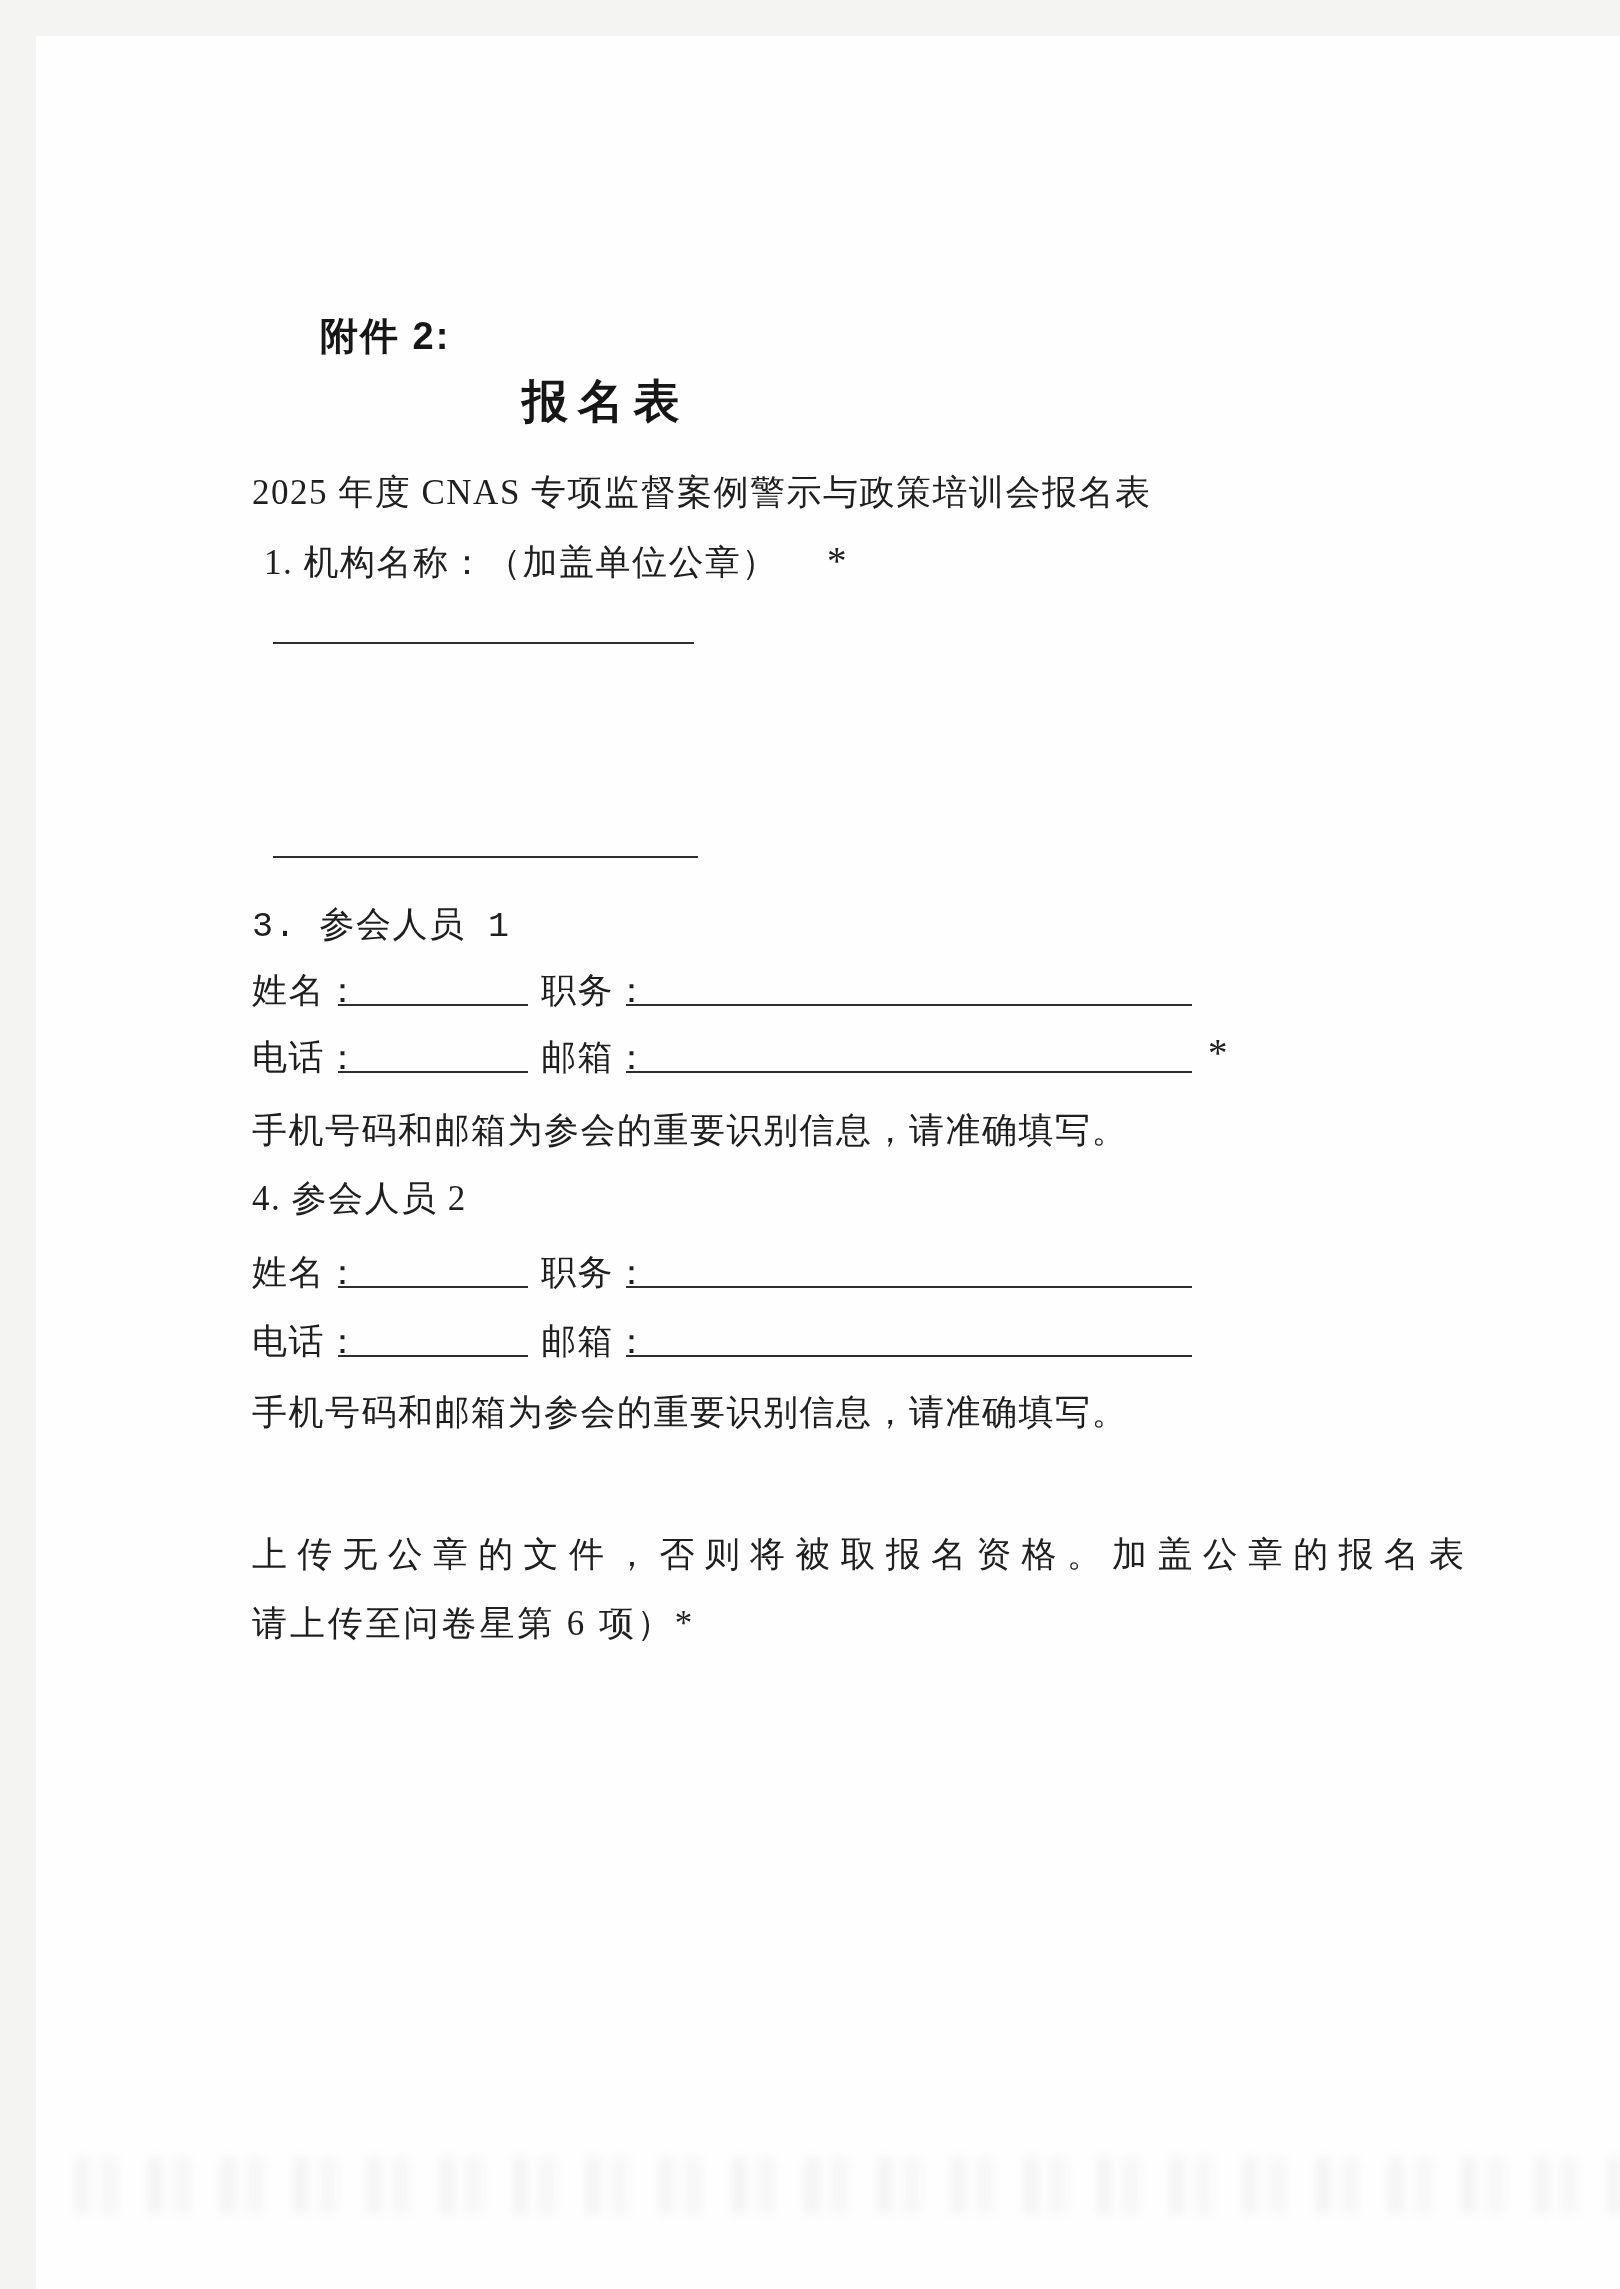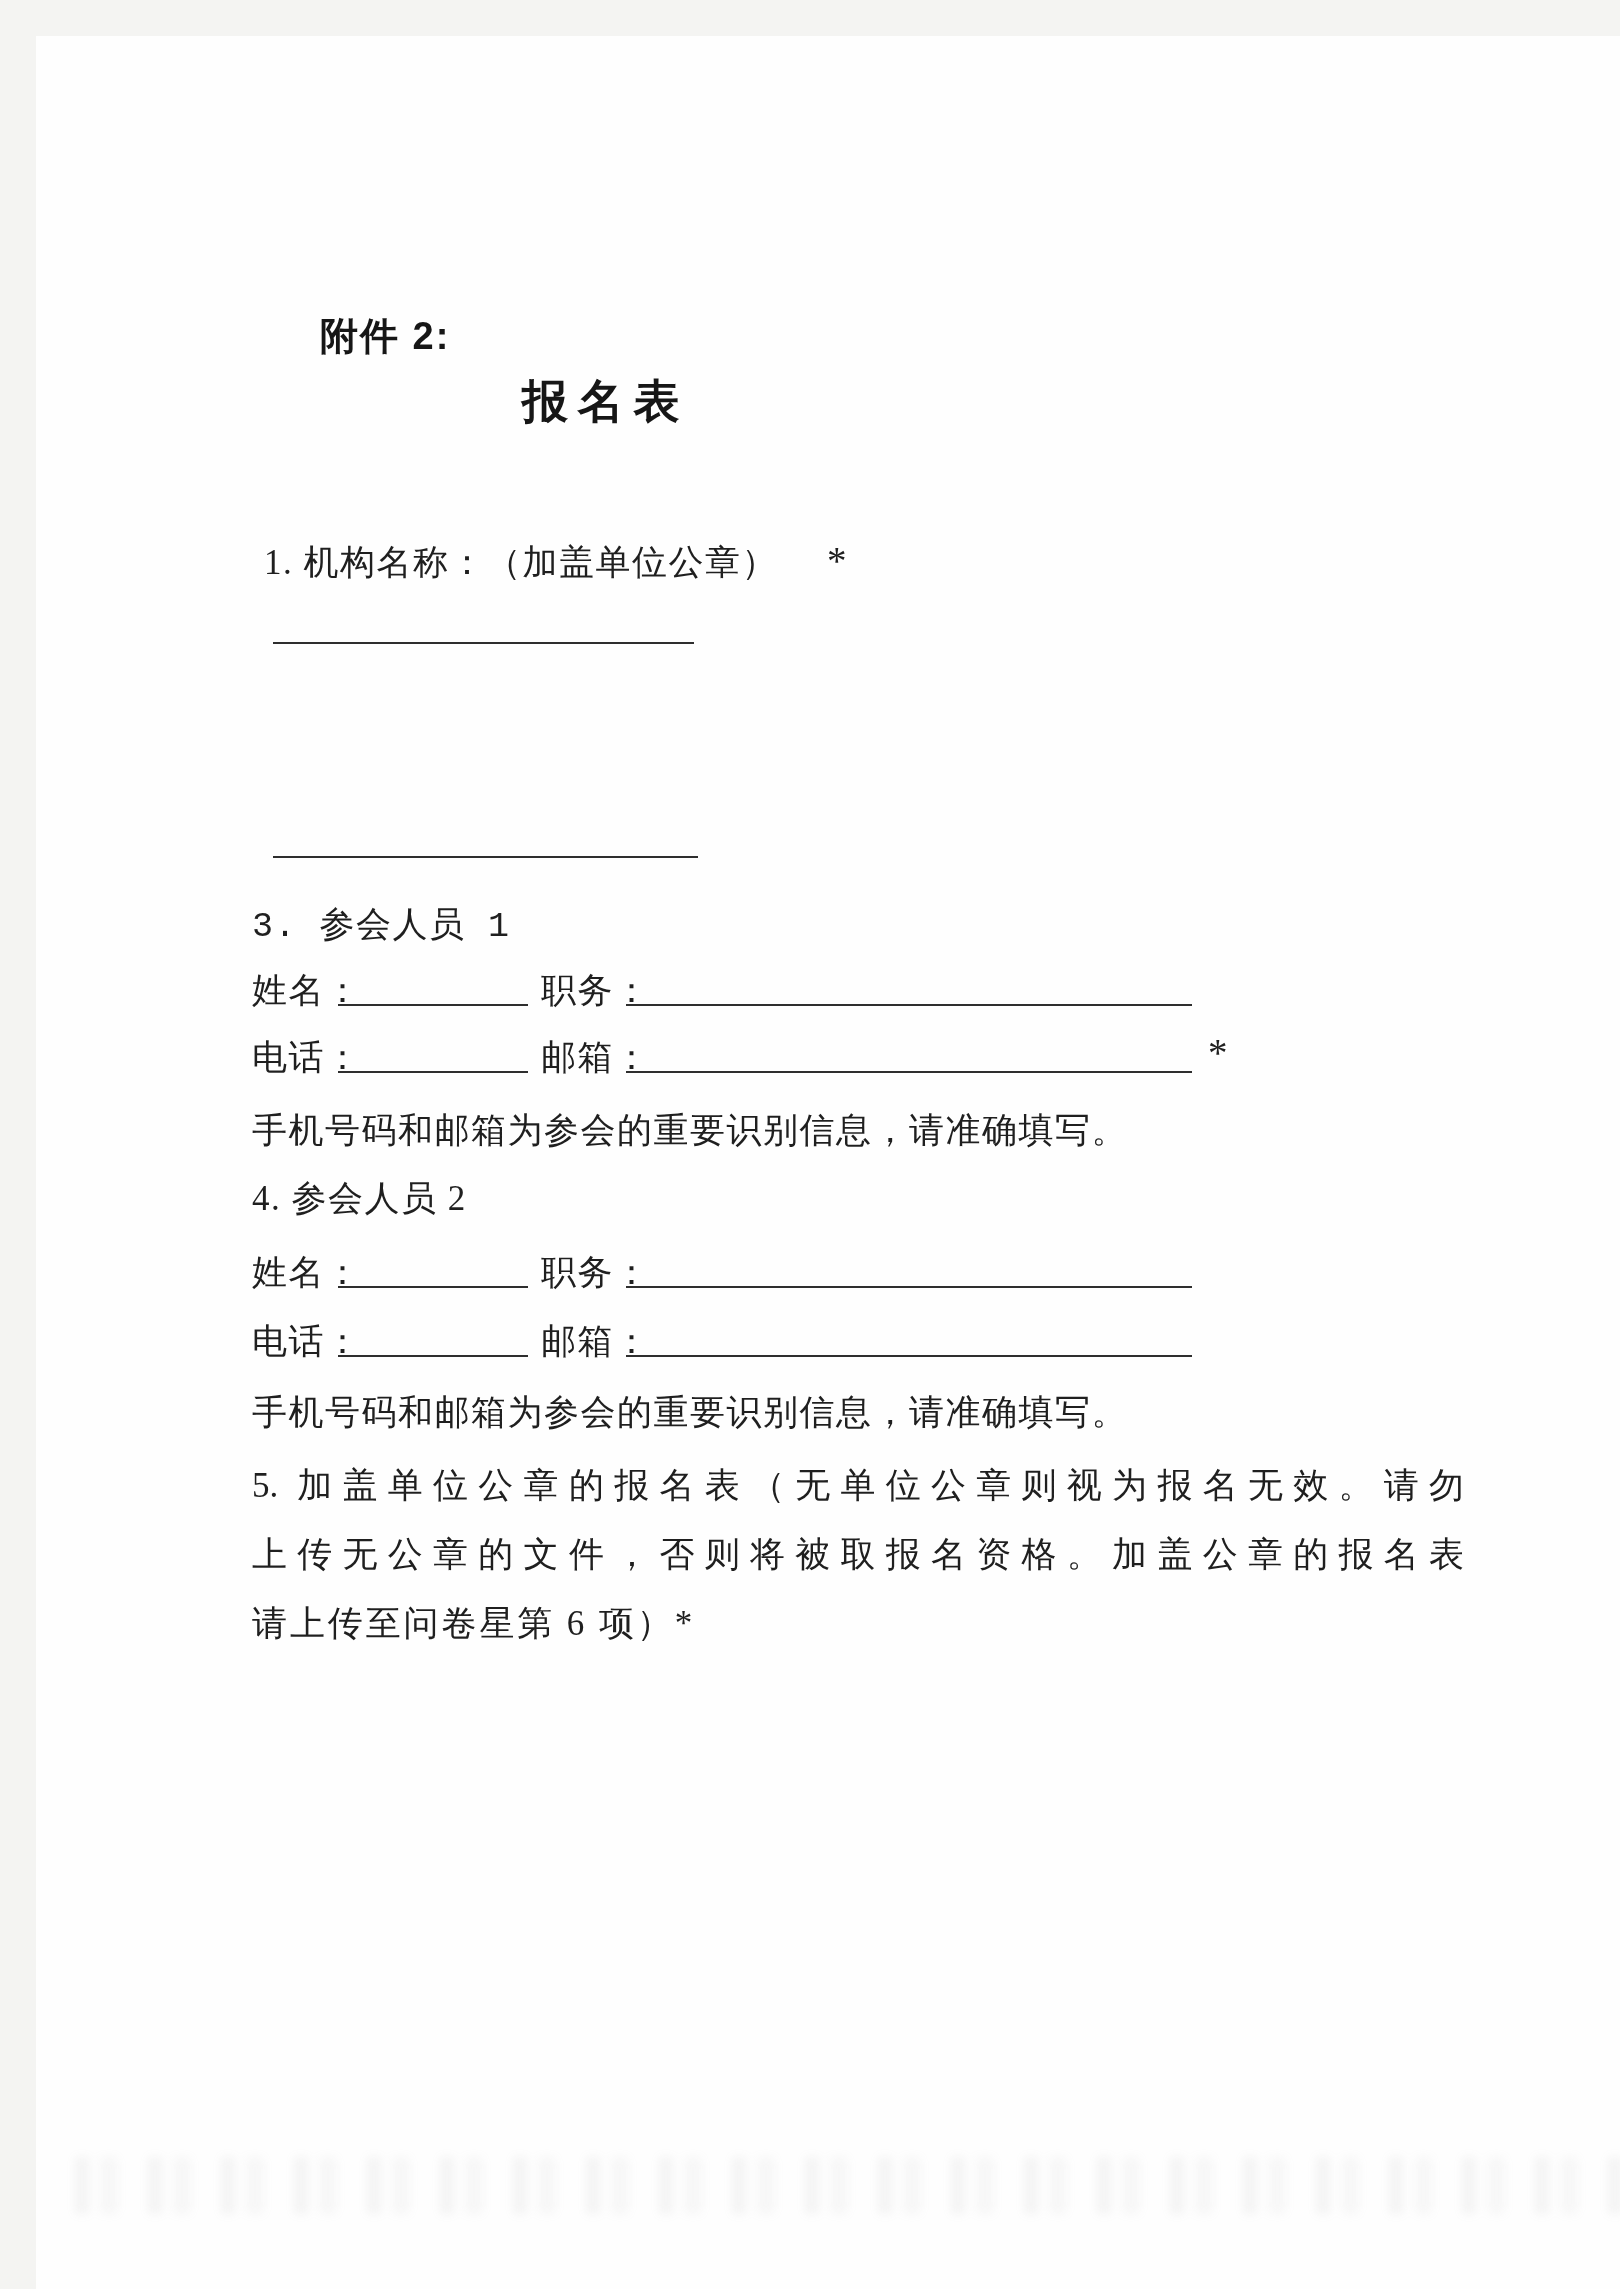--- a/index.html
+++ b/index.html
@@ -66,20 +66,21 @@
 </style>
 </head>
 <body>
 
 <div class="page">
 
   <div class="abs heading attachment">附件 2:</div>
 
   <div class="abs heading doc-title">报名表</div>
 
+  <div class="abs body-text subtitle">2025 年度 CNAS 专项监督案例警示与政策培训会报名表</div>
 
   <div class="abs body-text" style="left:204px; top:490px;text-align:center;">
     <span>1.  机构名称：（加盖单位公章）</span><span class="req" style="margin-left:37px;">*</span>
   </div>
   <div class="abs rule" style="left:225px; top:594px; width:421px;"></div>
 
   <div class="abs rule" style="left:225px; top:808px; width:425px;"></div>
 
   <div class="abs body-text" style="left:204px; top:853px;font-family:Liberation Mono, monospace;">3.  参会人员 1</div>
 
@@ -103,20 +104,19 @@
   <span class="abs body-text" style="left:493px; top:1201px;">职务：</span>
   <span class="abs blank" style="left:578px; top:1201px; width:566px;"></span>
 
   <span class="abs body-text" style="left:204px; top:1270px;">电话：</span>
   <span class="abs blank" style="left:290px; top:1270px; width:190px;"></span>
   <span class="abs body-text" style="left:493px; top:1270px;">邮箱：</span>
   <span class="abs blank" style="left:578px; top:1270px; width:566px;"></span>
 
   <div class="abs body-text" style="left:204px; top:1341px;">手机号码和邮箱为参会的重要识别信息，请准确填写。</div>
 
-  <div class="abs para-line" style="top:1414px;">5.  加盖单位公章的报名表（无单位公章则视为报名无效。请勿</div>
   <div class="abs para-line" style="top:1483px;">上传无公章的文件，否则将被取报名资格。加盖公章的报名表</div>
   <div class="abs para-line last" style="top:1552px;">请上传至问卷星第 6 项）*</div>
 
   <div class="abs bleed"></div>
 
 </div>
 
 
 </body></html>

